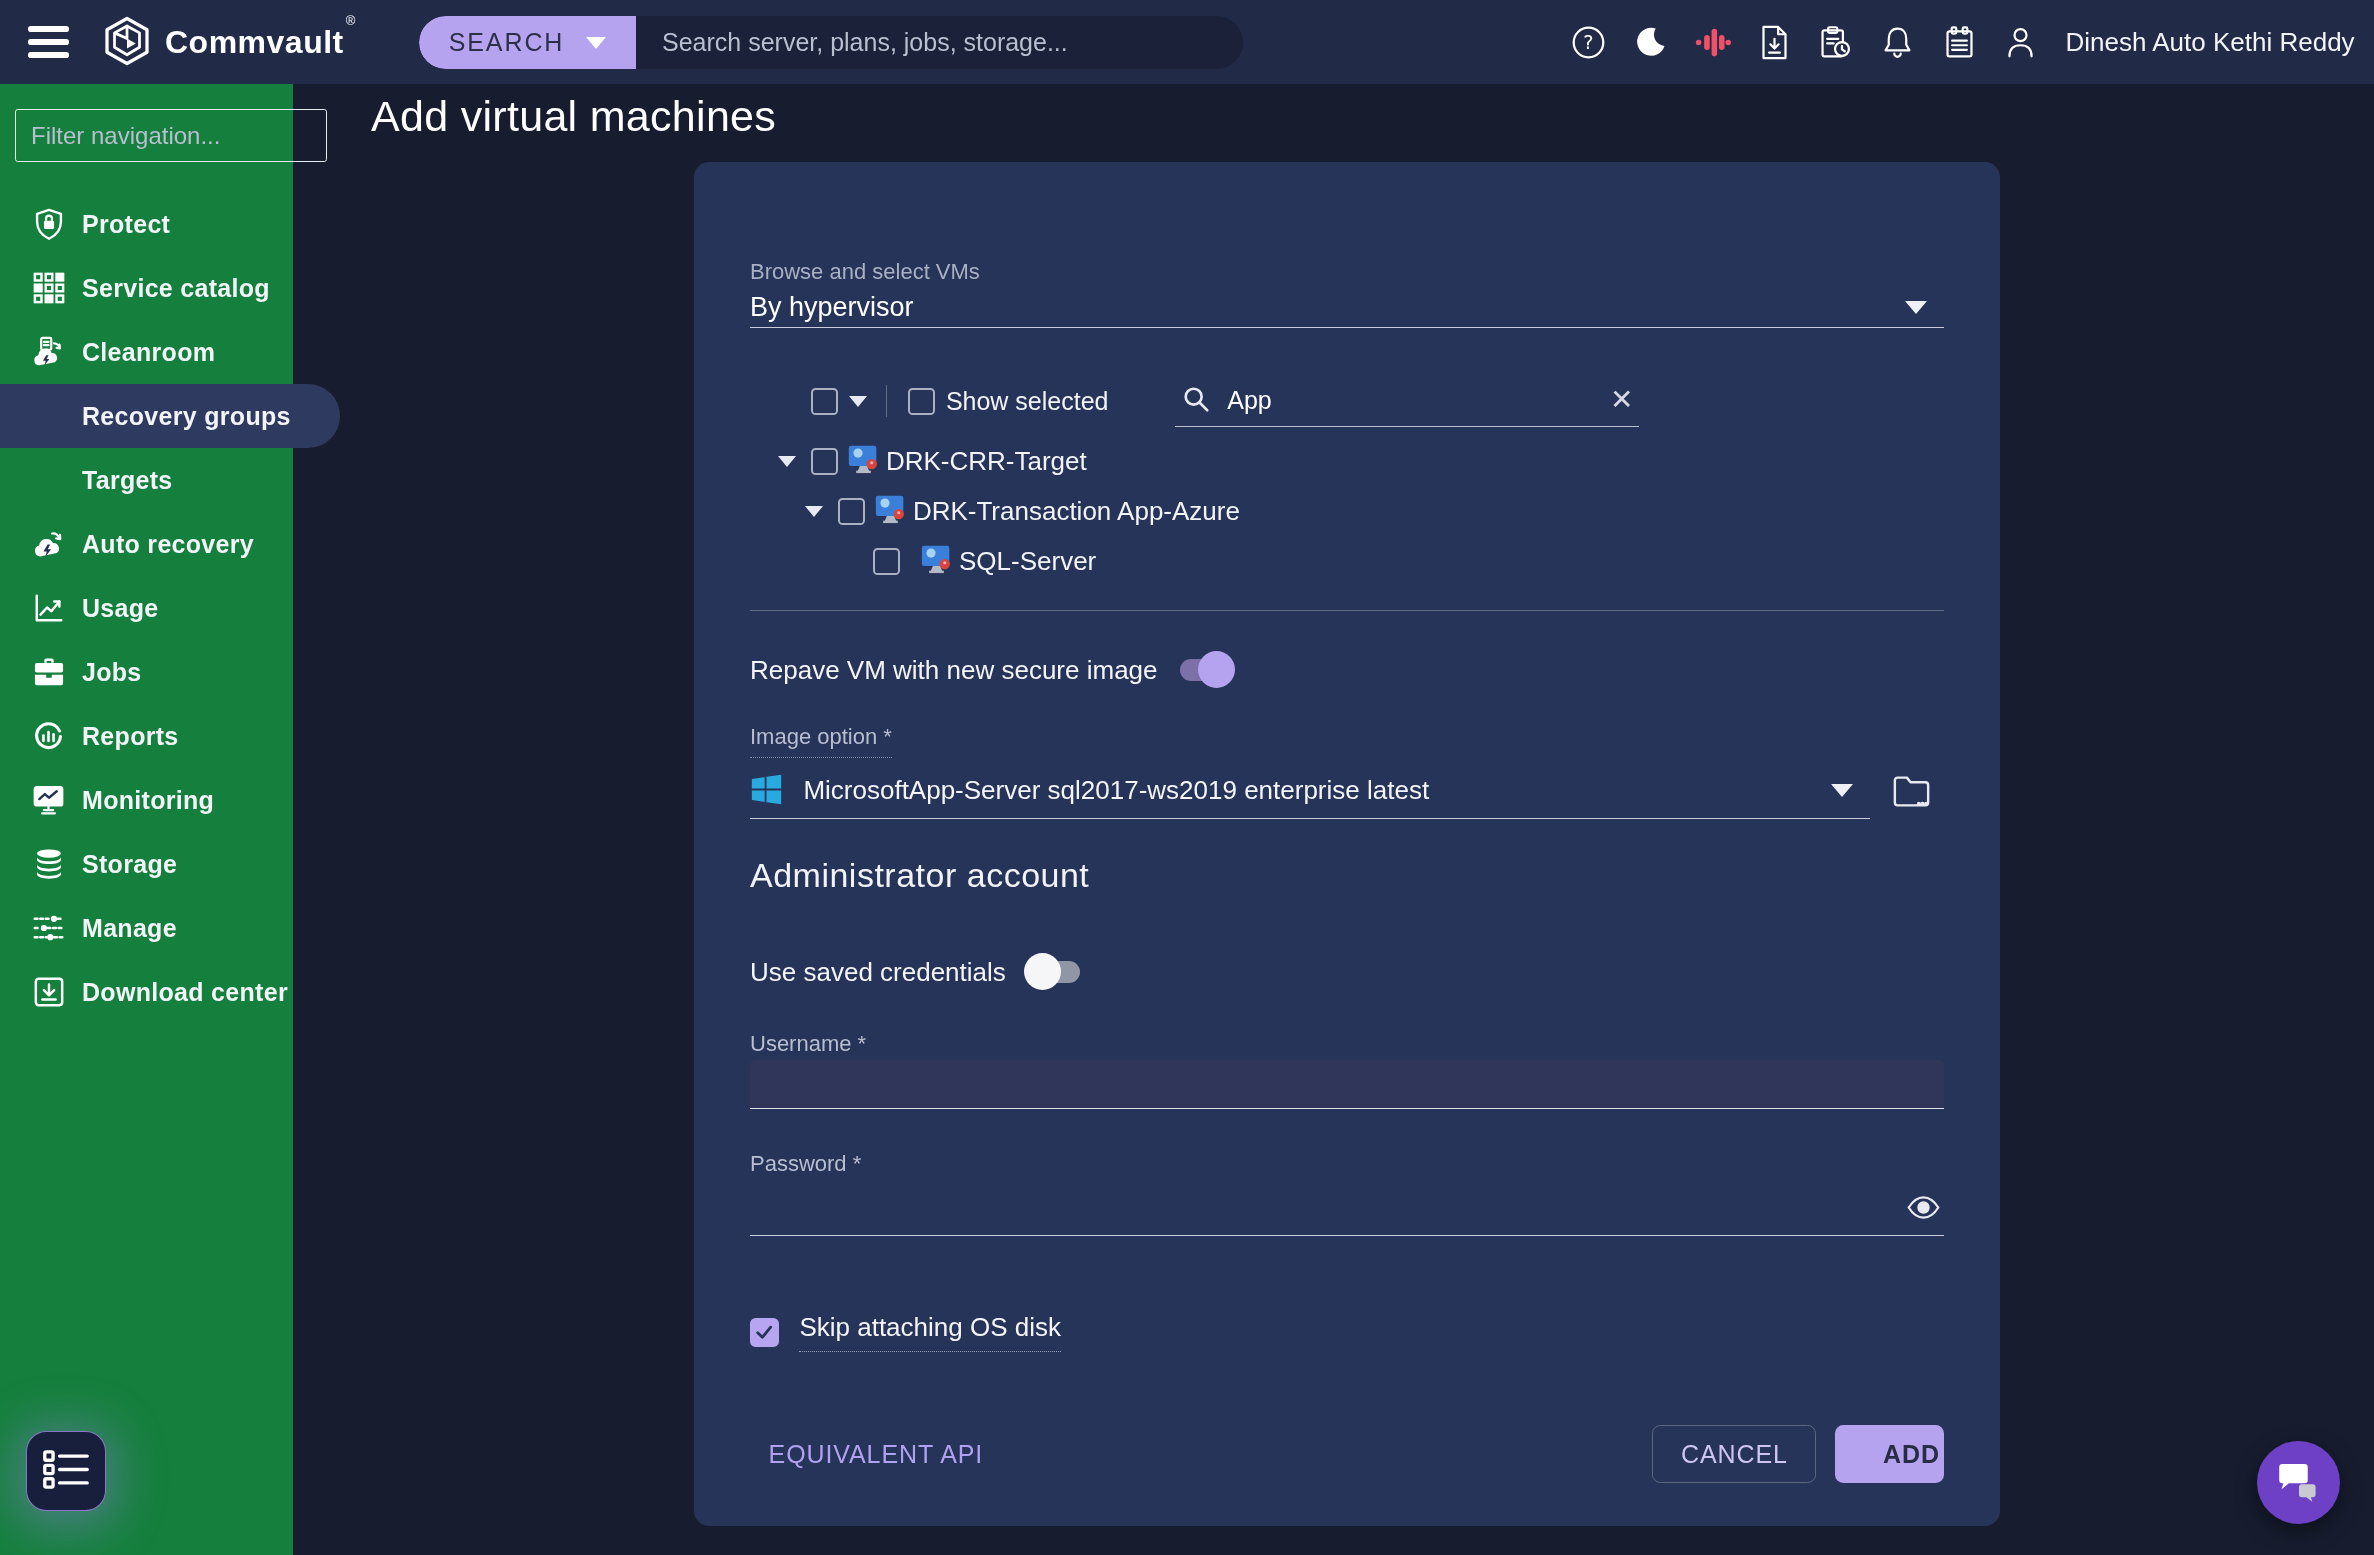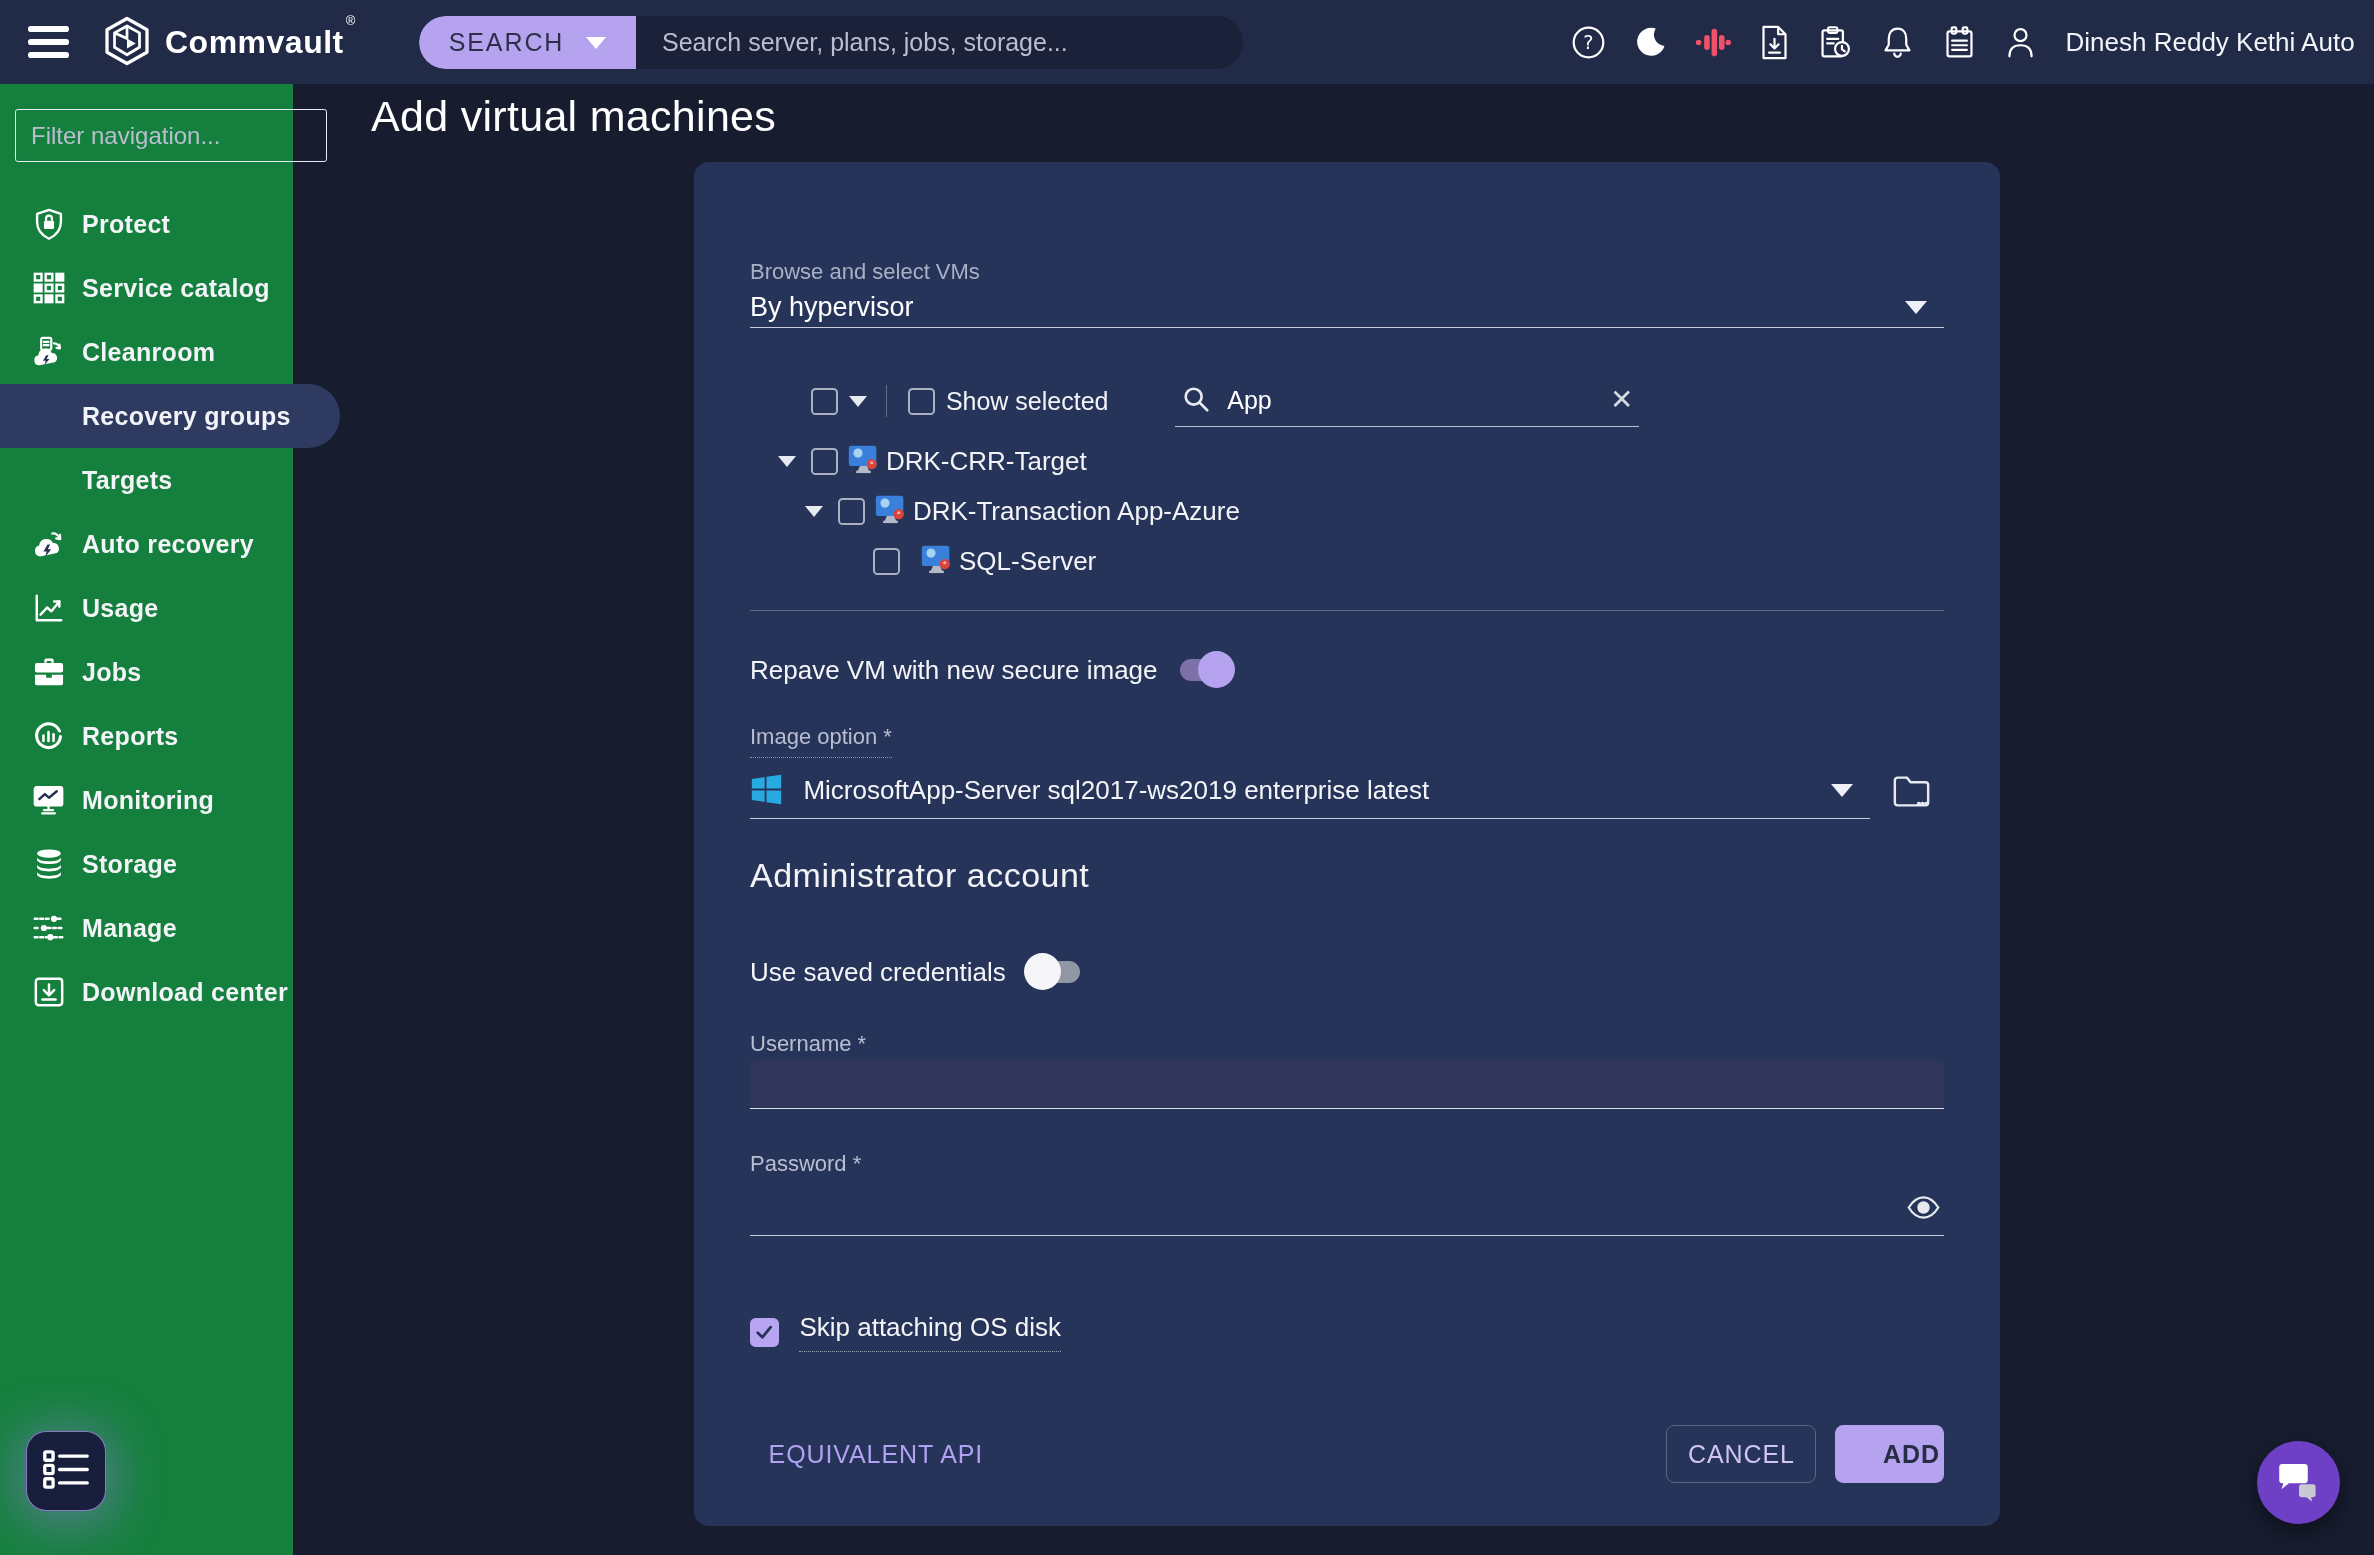--- a/index.html
+++ b/index.html
@@ -117,21 +117,21 @@
 
   .skip-row { position:absolute; left:0; top:1145px; height:50px; display:flex; align-items:center; }
   .cb-checked { width:29px; height:29px; border-radius:5.6px; background:#b7a5f1; display:flex;
     align-items:center; justify-content:center; cursor:pointer; flex:none; }
   .skip-lbl { color:#f4f5f8; font-size:26px; margin-left:20.4px; border-bottom:1.9px dotted #9aa2b8;
     padding-bottom:8.3px; cursor:pointer; }
 
   .footer { position:absolute; left:0; top:1263px; width:1194px; height:58px; display:flex; align-items:center; }
   .api-link { color:#b1a1f1; font-size:25px; font-weight:500; letter-spacing:0.9px; margin-left:18.6px;
     cursor:pointer; text-decoration:none; }
-  .btn-cancel { margin-left:auto; width:150px; height:58px; background:transparent;
+  .btn-cancel { margin-left:auto; width:164px; height:58px; background:transparent;
     border:1.9px solid #5e6680; border-radius:8.3px; color:#cfc5f3; font-size:25px; font-weight:500;
     letter-spacing:0.9px; cursor:pointer; font-family:inherit; }
   .btn-add { margin-left:18.6px; width:109px; height:58px; background:#b6a3f0; border:none;
     border-radius:8.3px; color:#272d45; font-size:25px; font-weight:600; letter-spacing:0.9px;
     cursor:pointer; font-family:inherit;padding-left:44px; }
 
   .fab-list { position:absolute; left:26px; top:1431px; width:80px; height:80px; border-radius:20.4px;
     background:#181f3d; border:1.9px solid rgba(178,150,243,.75); cursor:pointer;
     box-shadow:0 5.6px 46px 13px rgba(155,125,235,.38); display:flex; align-items:center;
     justify-content:center; z-index:40; }
@@ -221,21 +221,21 @@
             <rect x="22.5" y="3.5" width="5" height="7" rx="1.5"></rect>
           <path d="M11 18 H27 M11 23 H27 M11 28 H27" stroke-linecap="round"></path>
         </svg>
       </button>
       <button class="tb-icon">
         <svg width="35" height="37" viewBox="0 0 38 40" fill="none" stroke="#fff" stroke-width="2.4" stroke-linecap="round">
           <circle cx="19" cy="12" r="6.5"></circle>
             <path d="M7 35 C7 26 12 23 19 23 C26 23 31 26 31 35"></path>
         </svg>
       </button>
-      <span class="username">Dinesh Reddy Kethi Auto</span>
+      <span class="username">Dinesh Auto Kethi Reddy</span>
     </div>
   </header>
 
   <nav class="sidebar">
     <input class="filter-input" placeholder="Filter navigation..." style="">
     <div class="nav">
 
       <div class="nav-row">
         <span class="nav-ic">
           <svg width="32" height="33" viewBox="0 0 34 36" fill="none" stroke="#fff" stroke-width="2.6" stroke-linejoin="round">

